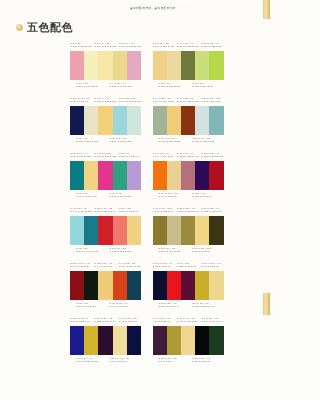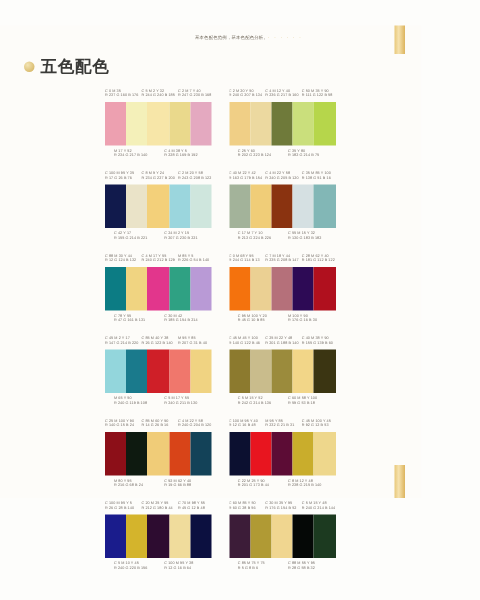--- a/index.html
+++ b/index.html
@@ -3,21 +3,21 @@
 <meta charset="utf-8">
 <style>
   html,body{margin:0;padding:0;}
   body{
     width:281px;height:400px;
     background:#fdfdfb;
     font-family:"Liberation Sans",sans-serif;
     overflow:hidden;
     position:relative;
   }
-  .page{position:relative;width:281px;height:315px;background:#fdfcf9;margin-top:17px;}
+  .page{position:relative;width:281px;height:315px;background:#fdfcf9;}
 
   
   .gold-bar{position:absolute;width:7px;background:linear-gradient(90deg,#e8c87a,#f6e2ae 40%,#dcb45e);}
   .gold-bar.top{right:11px;top:0;height:19px;}
   .gold-bar.bottom{right:11px;bottom:0;height:22px;}
 
   
   .header-note{
     position:absolute;top:7px;left:130px;width:118px;
     font-size:2.9px;letter-spacing:.15px;color:#6a6154;white-space:nowrap;

